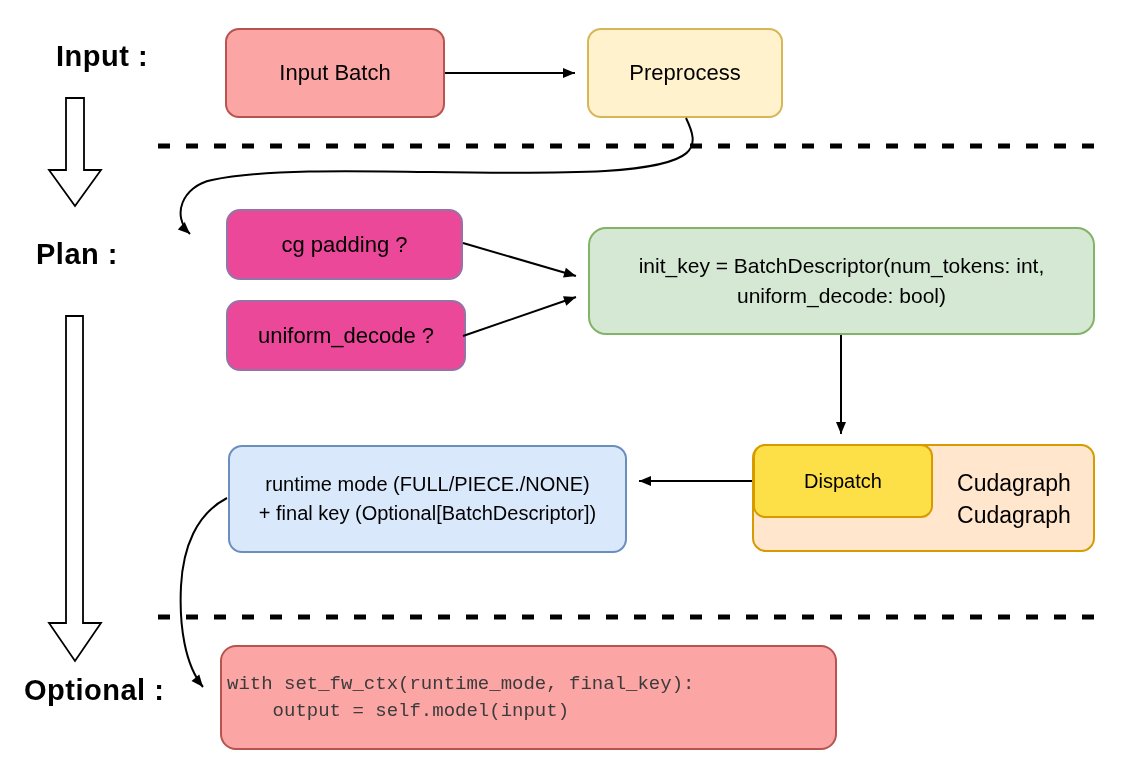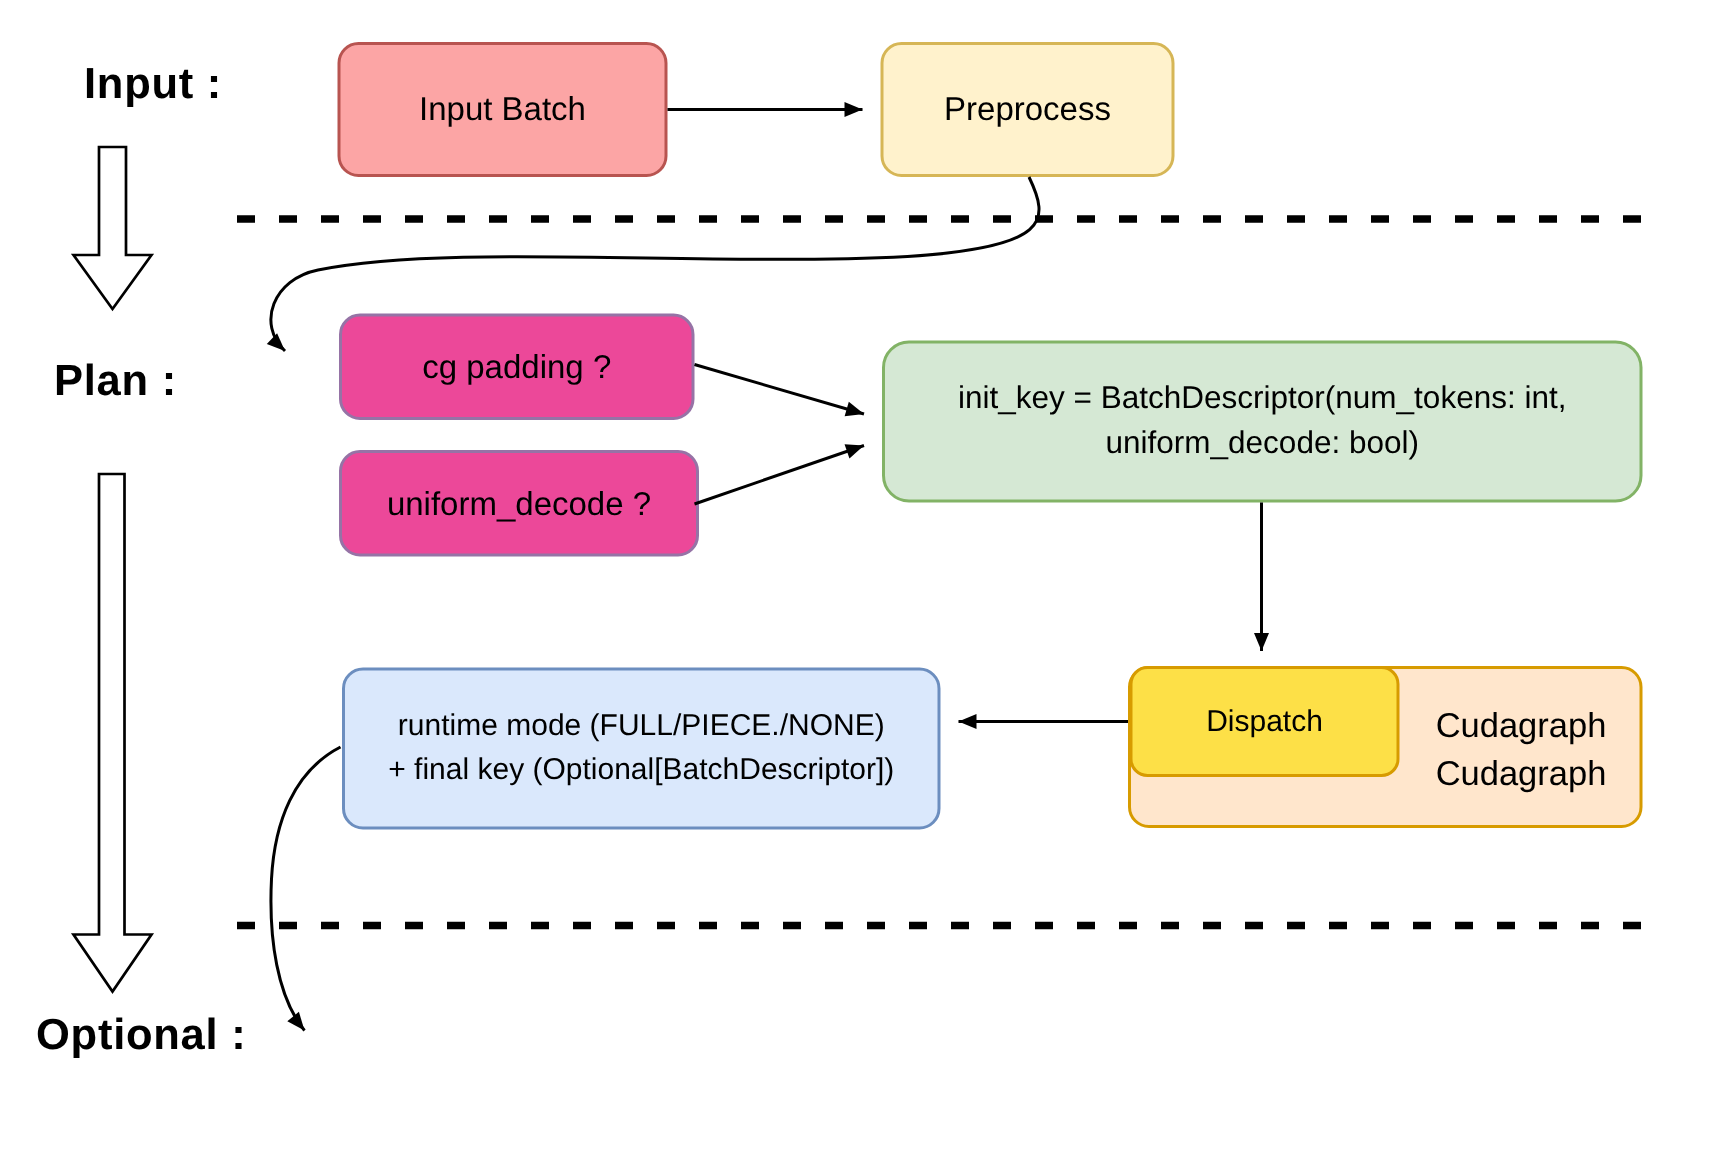--- a/index.html
+++ b/index.html
@@ -76,20 +76,24 @@
   </div>
   <div class="node orange-inner f20" style="left:753px; top:444px; width:180px; height:74px;">
     <div>Dispatch</div>
   </div>
 
   <div class="node blue f20" style="left:228px; top:445px; width:399px; height:108px;">
     <div>runtime mode (FULL/PIECE./NONE)</div>
     <div>+ final key (Optional[BatchDescriptor])</div>
   </div>
 
+  <div class="node red code-box" style="left:220px; top:645px; width:617px; height:105px;">
+    <div class="code-line">with set_fw_ctx(runtime_mode, final_key):</div>
+    <div class="code-line">    output = self.model(input)</div>
+  </div>
 
   <svg class="edges" viewBox="0 0 1142 770" xmlns="http://www.w3.org/2000/svg">
     <defs>
       <marker id="ah" markerWidth="15" markerHeight="12" refX="13" refY="6" orient="auto" markerUnits="userSpaceOnUse">
         <path d="M1,1 L13,6 L1,11 Z" fill="#000"></path>
       </marker>
     </defs>
 
     <path d="M158,146 H1097" stroke="#000" stroke-width="5" stroke-dasharray="12 16" fill="none"></path>
     <path d="M158,617 H1097" stroke="#000" stroke-width="5" stroke-dasharray="12 16" fill="none"></path>

